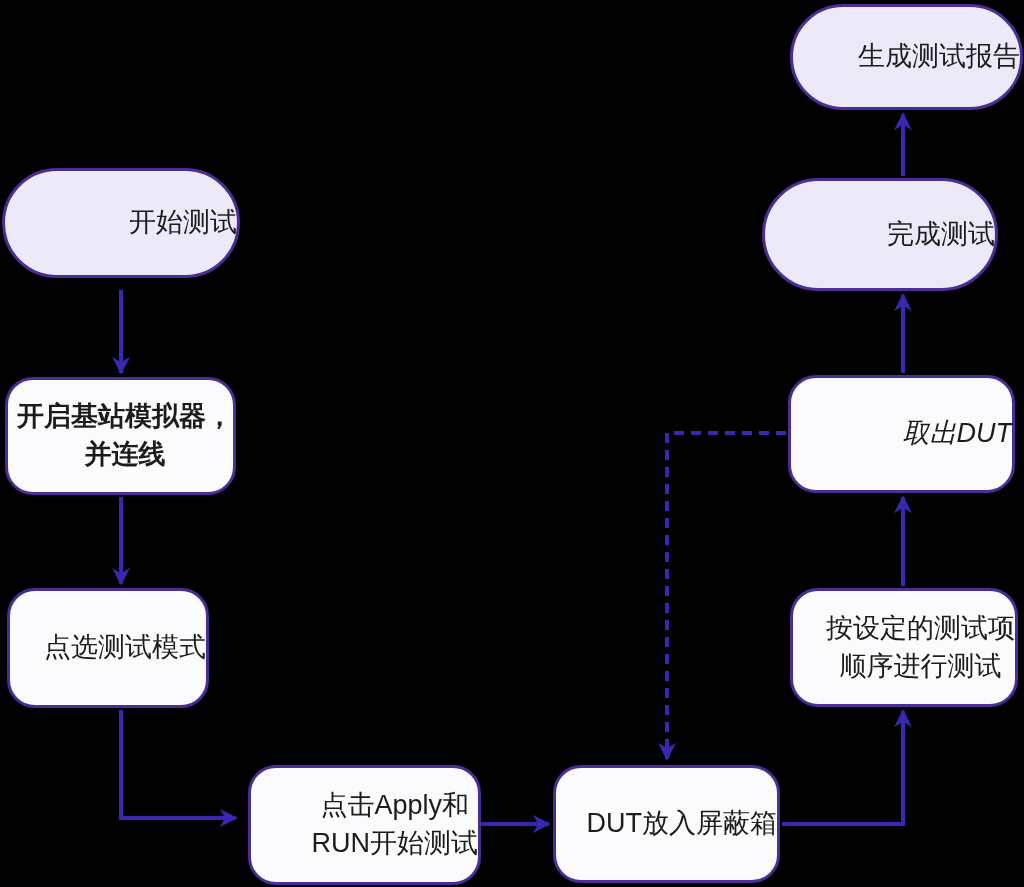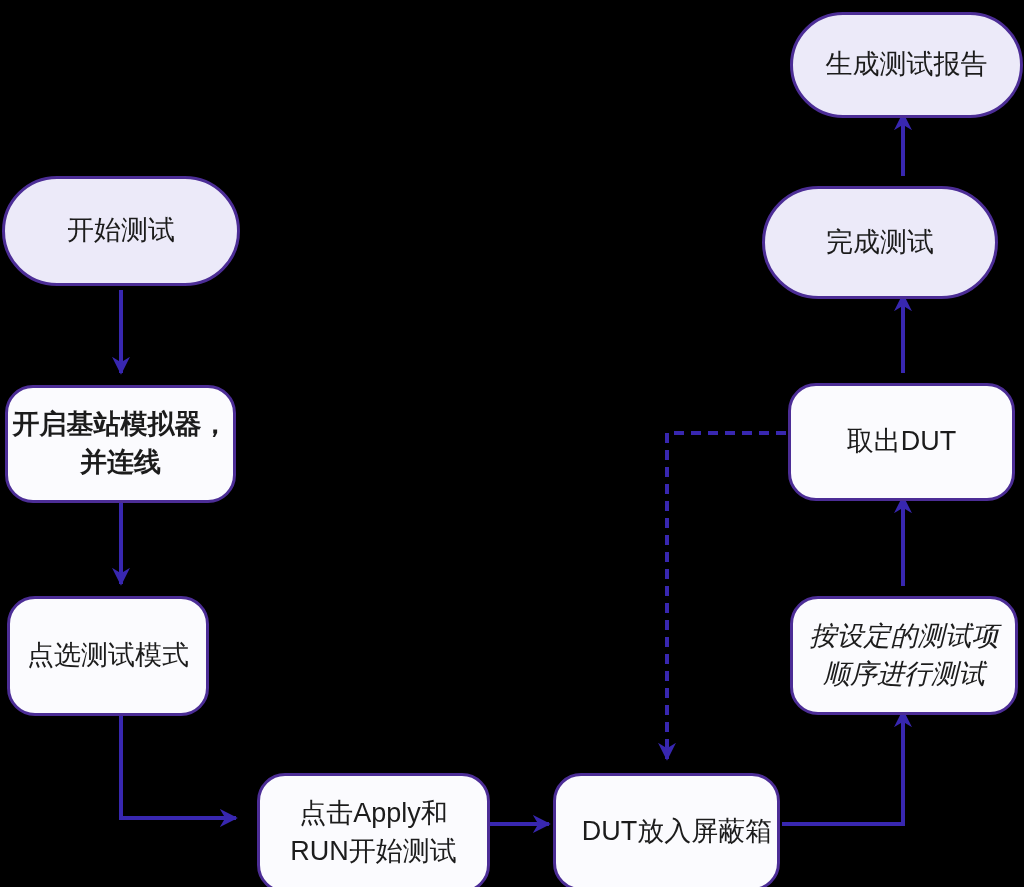--- a/index.html
+++ b/index.html
@@ -16,39 +16,38 @@
     background:var(--background);
     font-family:"Liberation Sans","DejaVu Sans",sans-serif;
   }
   .canvas{position:relative;width:1024px;height:887px;}
   .edges{position:absolute;left:0;top:0;width:1024px;height:887px;}
   .edge{stroke:var(--arrow-color);stroke-width:4;fill:none;}
   .edge.dashed{stroke-dasharray:10 7;}
   .ah{fill:var(--arrow-color);}
   .node{
     position:absolute;
-    display:flex;align-items:center;justify-content:center;
+    display:flex;align-items:center;justify-content:flex-end;
     background:var(--rect-fill);
     border:3px solid var(--node-border);
     border-radius:28px;
     color:var(--text-color);
     font-size:27px;line-height:1.4;
     text-align:center;
-    margin-top:8px;
   }
   .node .label{white-space:pre-line;}
   .node.stadium{background:var(--stadium-fill);}
   
   .n-start          {left:2px;  top:168px; width:238px; height:110px; border-radius:55px;}
   .n-open-simulator {left:5px;  top:377px; width:231px; height:118px;font-weight:bold;}
   .n-select-mode    {left:7px;  top:588px; width:202px; height:120px;}
-  .n-click-apply-run{left:257px;top:765px; width:233px; height:120px;}
+  .n-click-apply-run{left:248px;top:765px; width:233px; height:120px;}
   .n-dut-into-box   {left:553px;top:765px; width:227px; height:118px;padding-left:21px;}
-  .n-run-tests      {left:790px;top:588px; width:228px; height:119px;font-style:italic;}
-  .n-take-out-dut   {left:788px;top:375px; width:227px; height:118px;}
+  .n-run-tests      {left:790px;top:588px; width:228px; height:119px;}
+  .n-take-out-dut   {left:788px;top:375px; width:227px; height:118px;font-style:italic;}
   .n-finish         {left:762px;top:178px; width:236px; height:113px; border-radius:57px;}
   .n-generate-report{left:790px;top:4px;   width:233px; height:106px; border-radius:53px;}
 </style>
 </head>
 <body>
 
 <div class="canvas">
 
   <svg class="edges" viewBox="0 0 1024 887" xmlns="http://www.w3.org/2000/svg">
     <defs>

